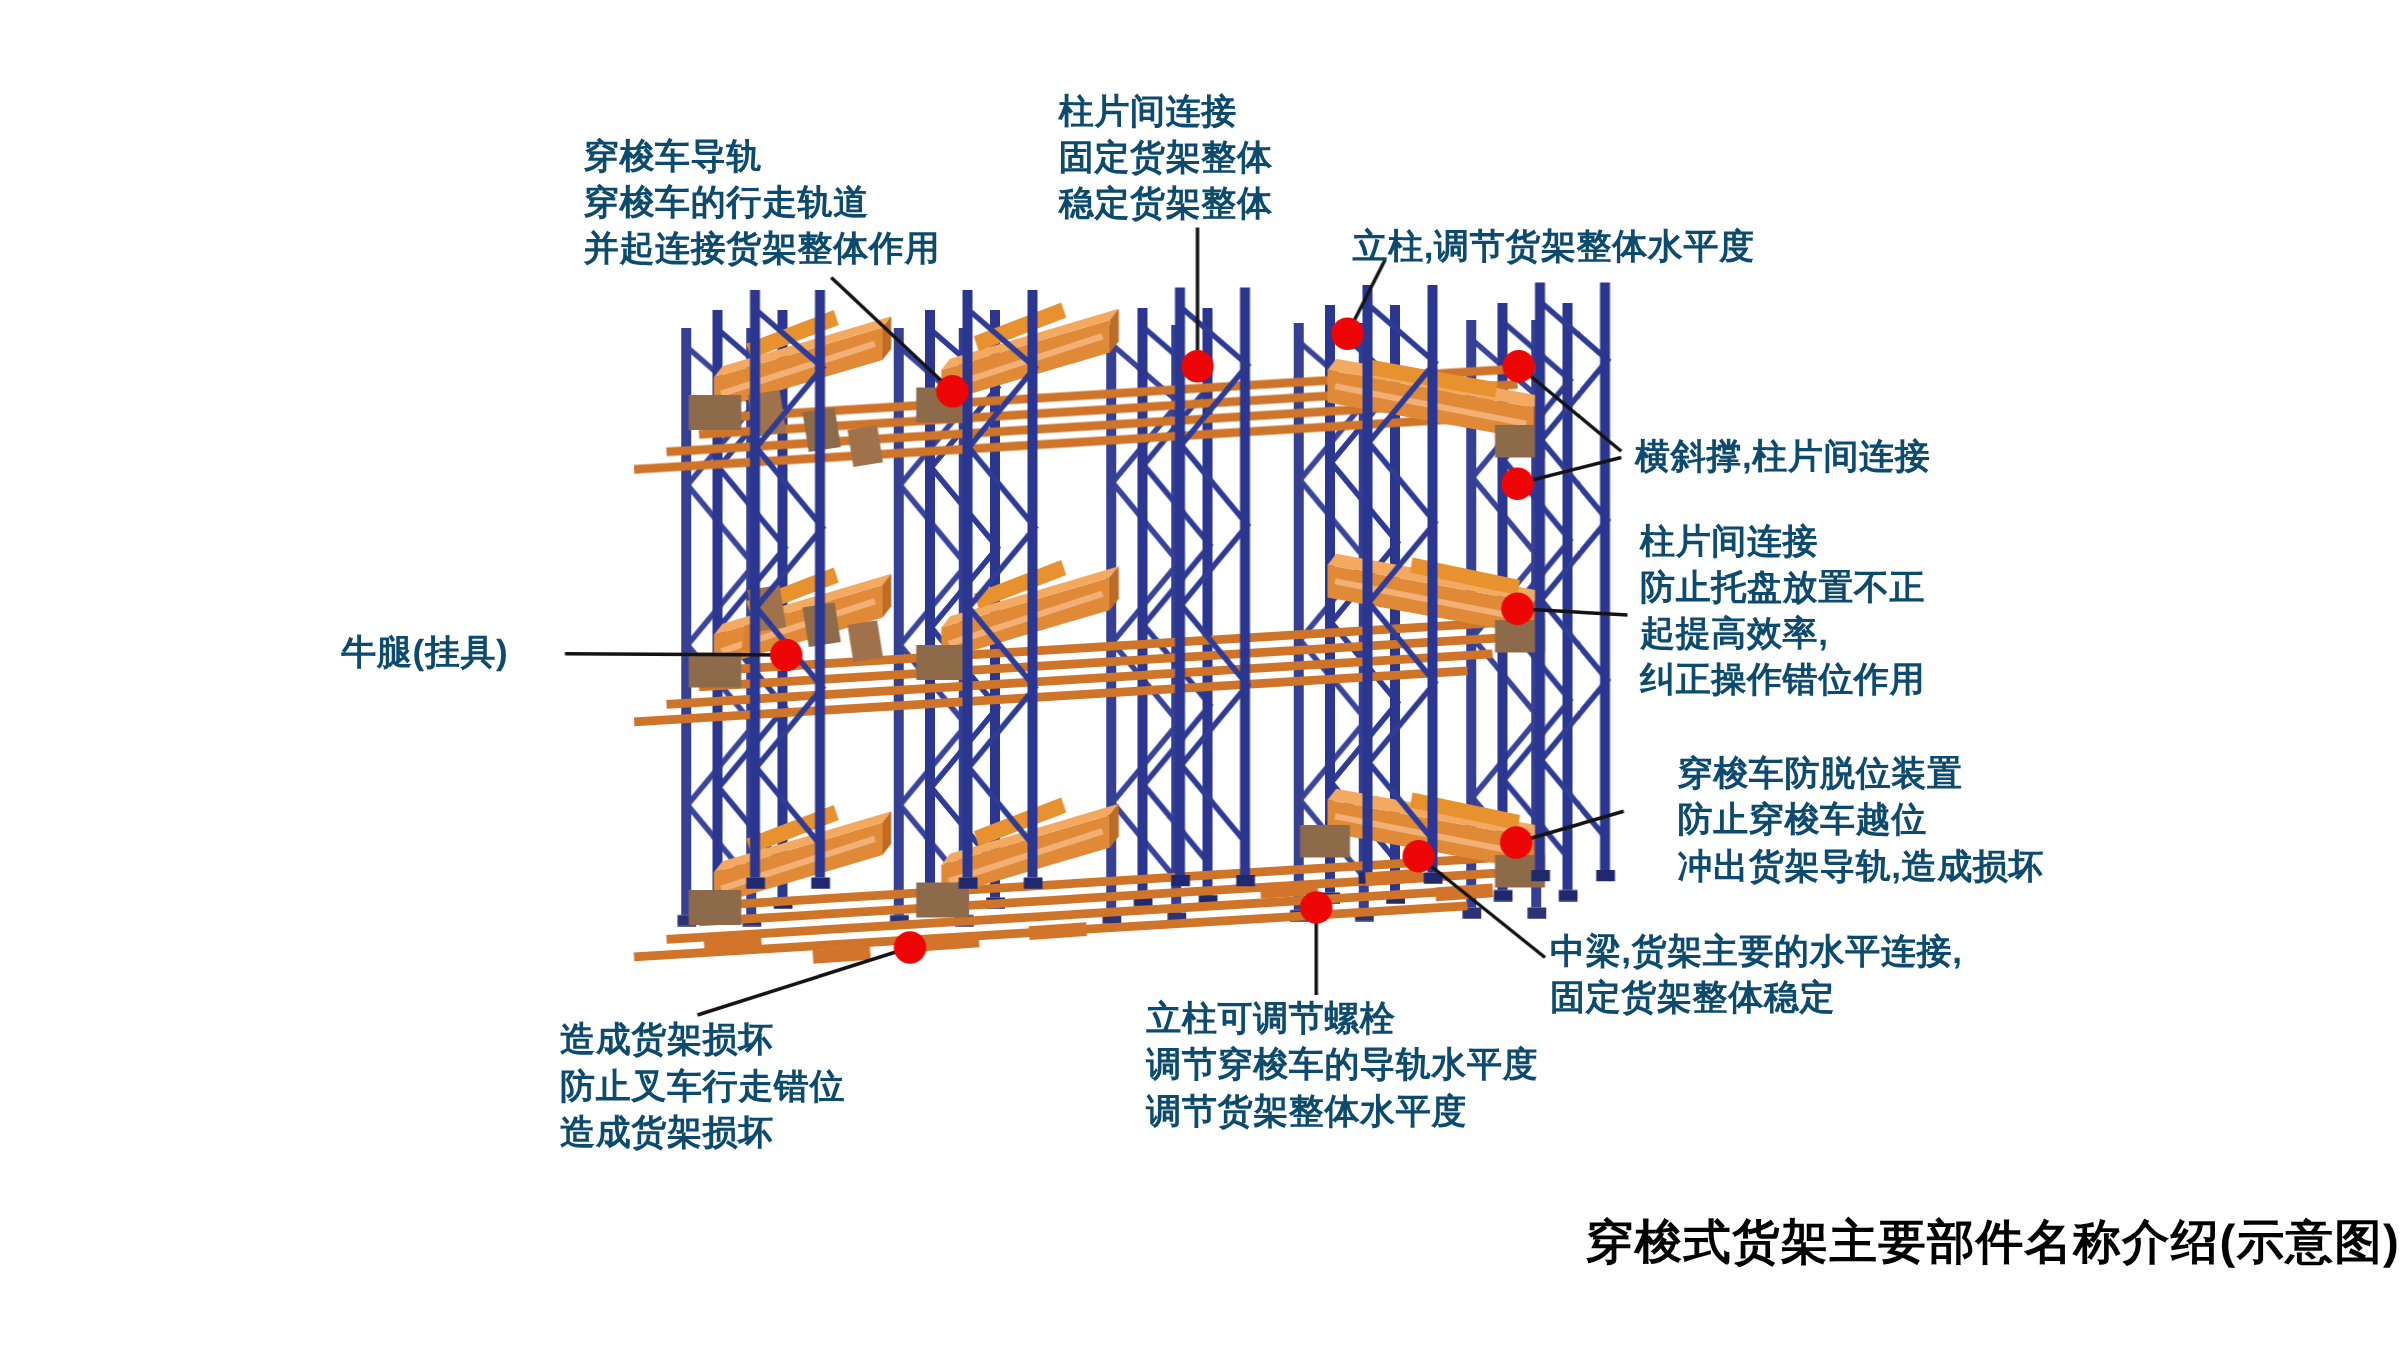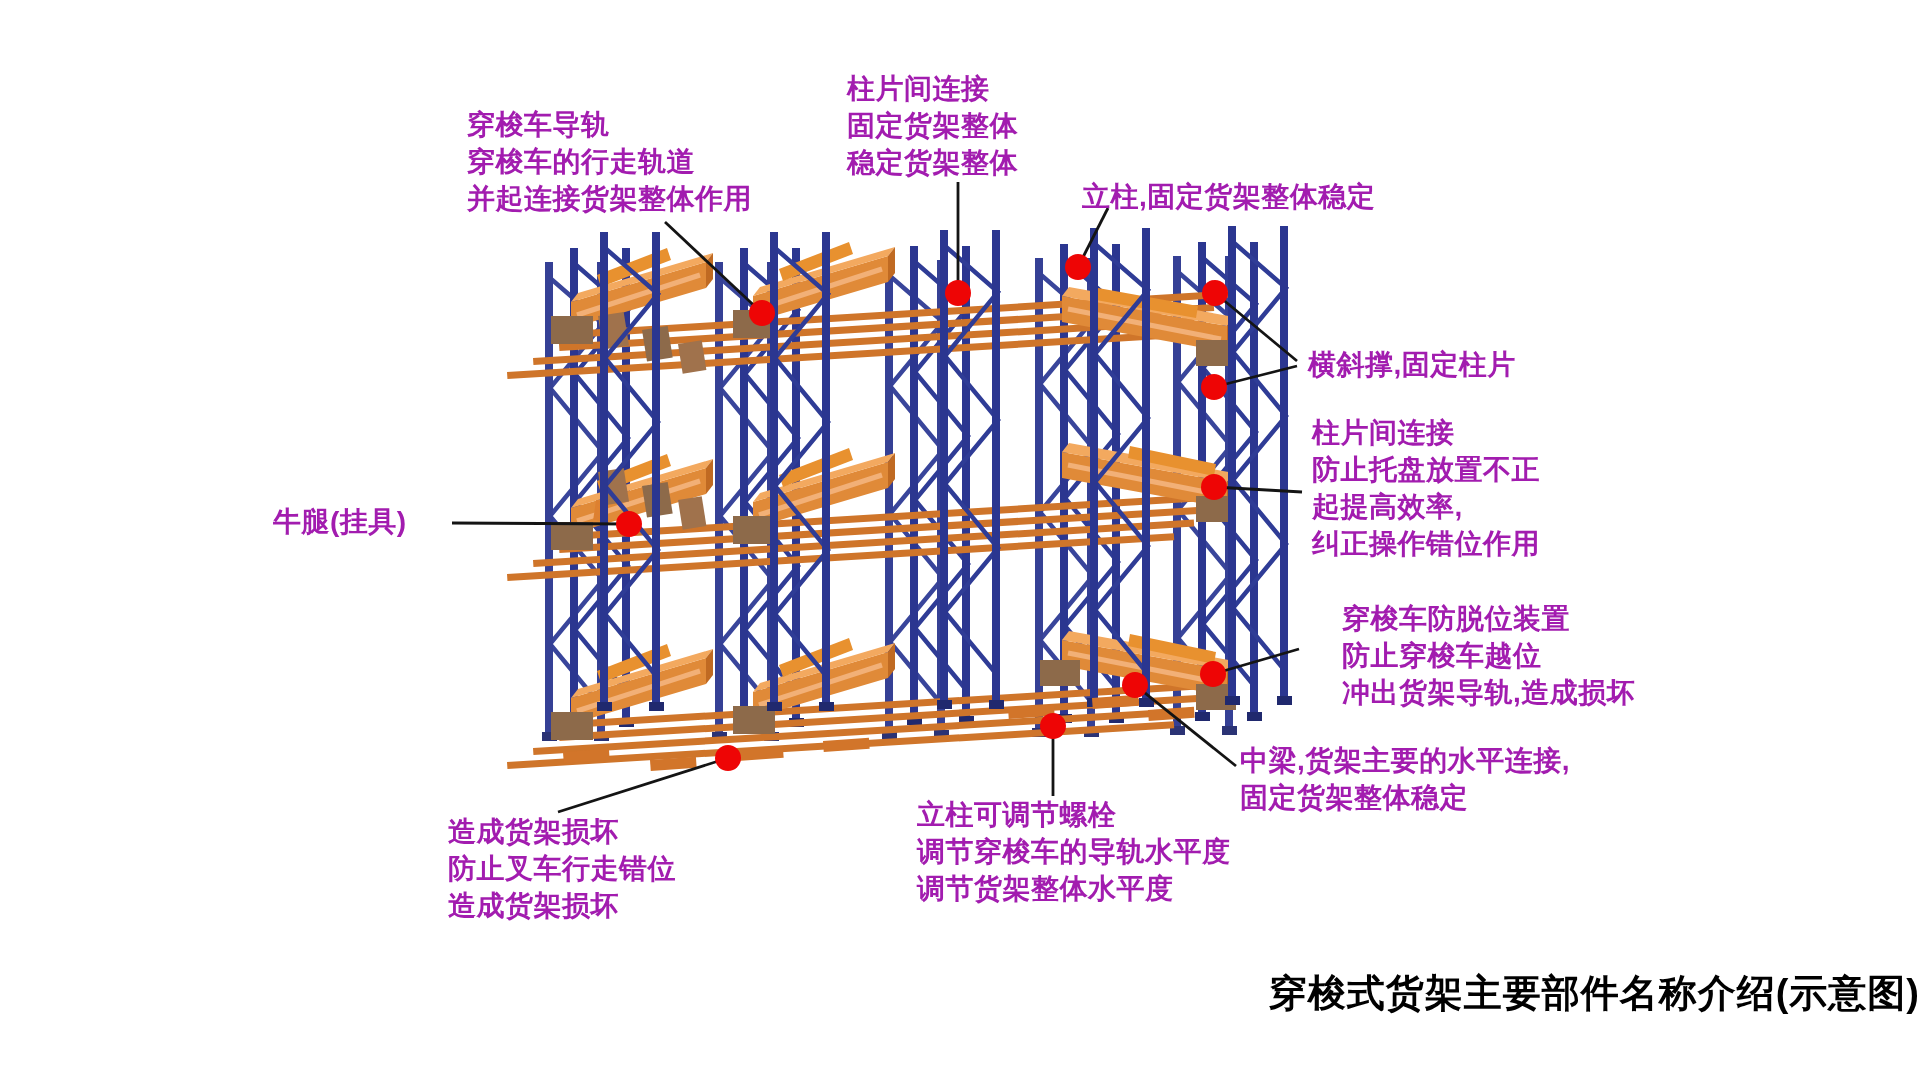--- a/index.html
+++ b/index.html
@@ -2,21 +2,21 @@
 <html><head>
 <meta charset="utf-8">
 <style>
   html,body{margin:0;padding:0;background:#ffffff;}
   .canvas{
     position:relative;width:1920px;height:1080px;background:#ffffff;overflow:hidden;
     font-family:"Liberation Sans","DejaVu Sans",sans-serif;color:#000;
   }
   .diagram-svg{position:absolute;left:0;top:0;width:1920px;height:1080px;}
   .label{position:absolute;font-size:28px;line-height:37px;font-weight:600;
-         color:#a21caf;white-space:nowrap;letter-spacing:0.5px;}
+         color:#0c4a6e;white-space:nowrap;letter-spacing:0.5px;}
   .title{position:absolute;left:0;top:968px;width:100%;text-align:right;
          font-size:38px;font-weight:700;letter-spacing:1px;}
 </style>
 </head>
 <body>
 
 <div class="canvas">
 
   <svg class="diagram-svg" viewBox="0 0 1920 1080">
     <defs>
@@ -211,25 +211,25 @@
     <div>并起连接货架整体作用</div>
   </div>
 
   <div class="label" style="left:847px;top:70px;">
     <div>柱片间连接</div>
     <div>固定货架整体</div>
     <div>稳定货架整体</div>
   </div>
 
   <div class="label" style="left:1082px;top:178px;">
-    <div>立柱,固定货架整体稳定</div>
+    <div>立柱,调节货架整体水平度</div>
   </div>
 
   <div class="label" style="left:1308px;top:346px;">
-    <div>横斜撑,固定柱片</div>
+    <div>横斜撑,柱片间连接</div>
   </div>
 
   <div class="label" style="left:1312px;top:414px;">
     <div>柱片间连接</div>
     <div>防止托盘放置不正</div>
     <div>起提高效率,</div>
     <div>纠正操作错位作用</div>
   </div>
 
   <div class="label" style="left:1310px;top:600px;margin-left:32px;">

